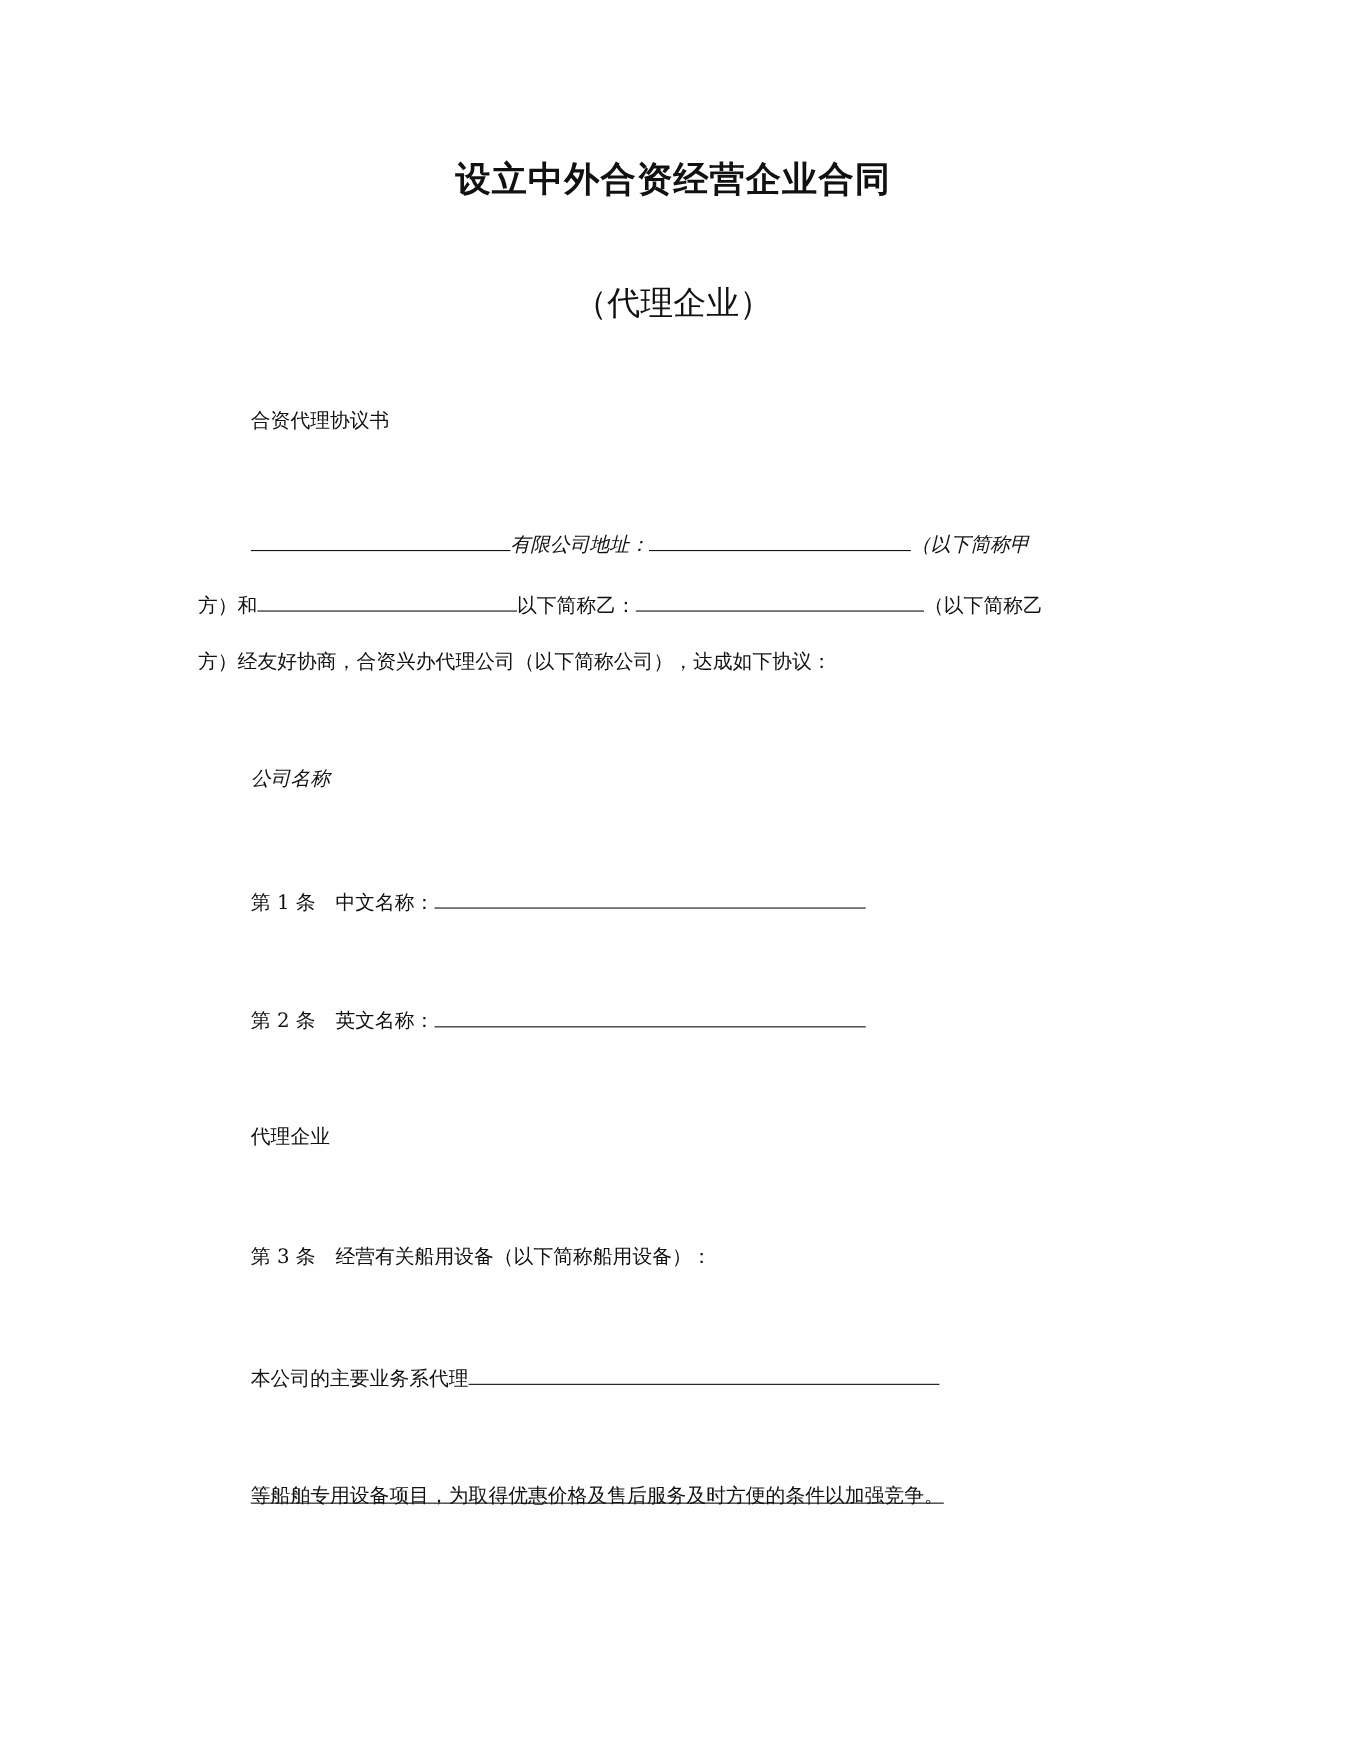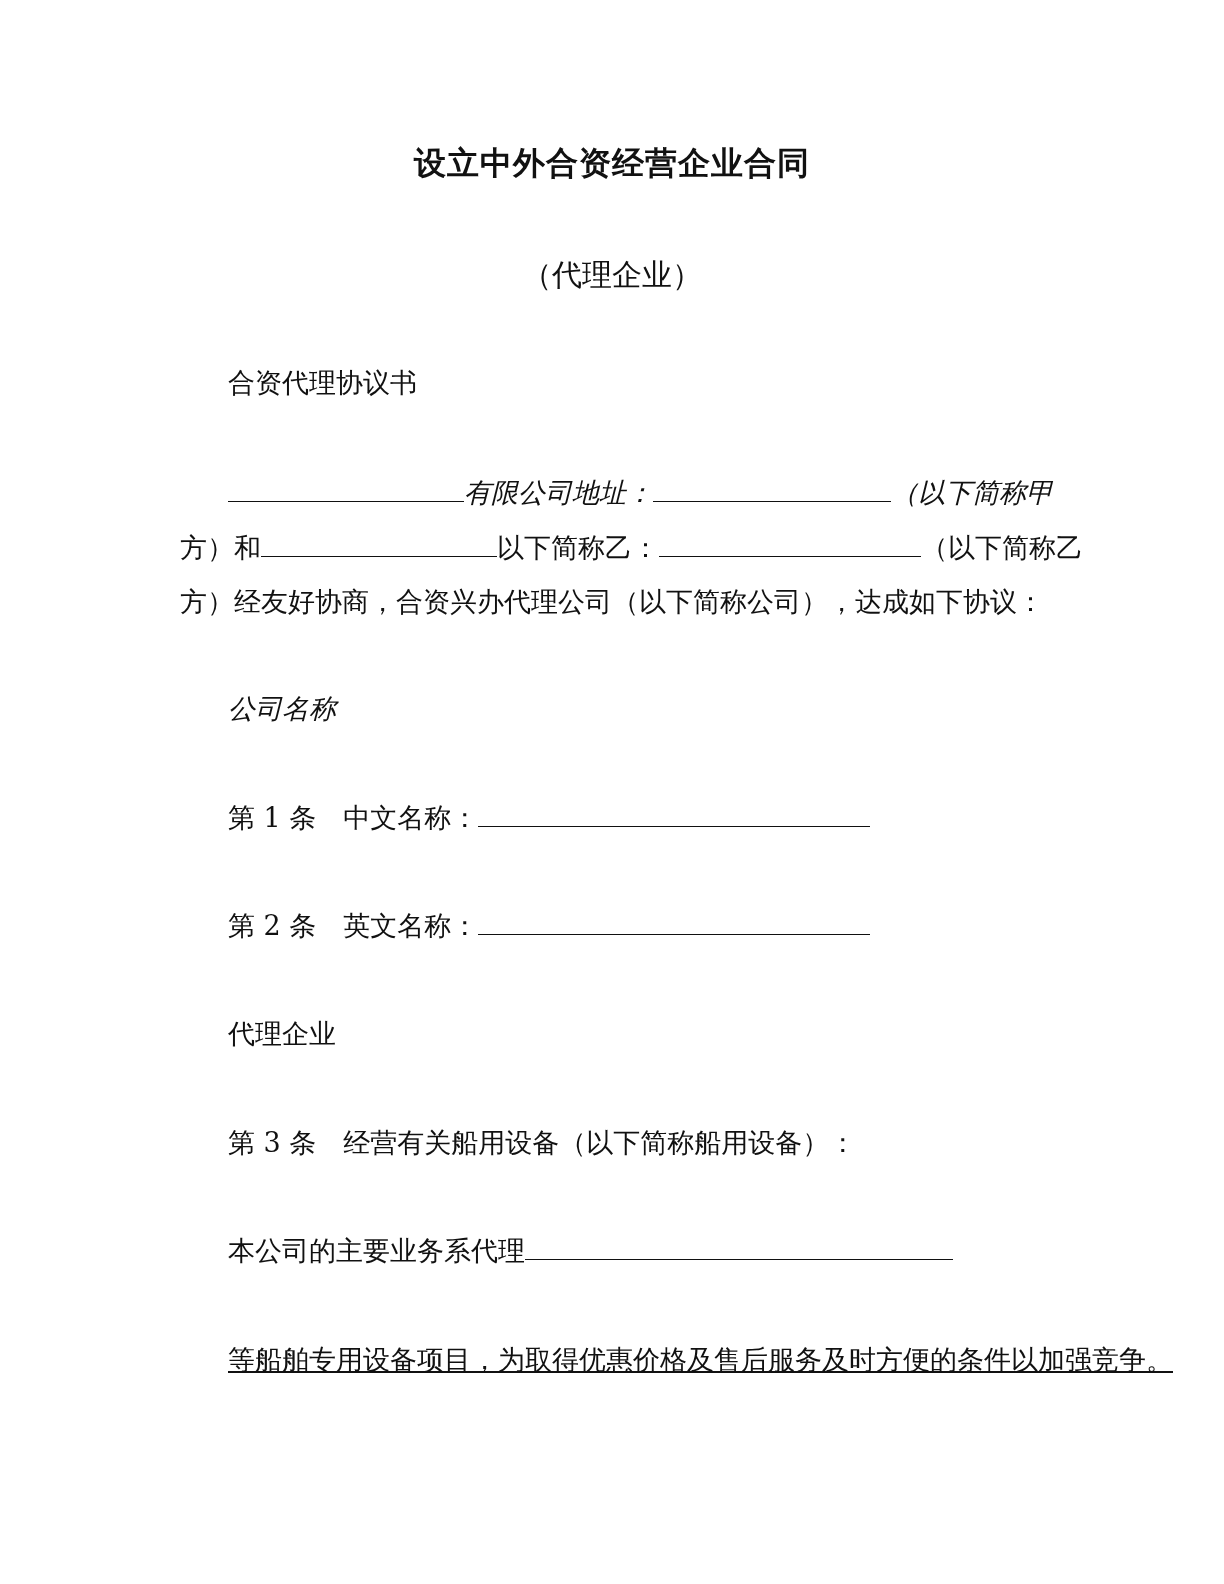--- a/index.html
+++ b/index.html
@@ -3,21 +3,21 @@
   <meta charset="utf-8">
   <style>
     html, body { margin: 0; padding: 0; background: #ffffff; }
     body { width: 1224px; height: 1584px; position: relative; overflow: hidden;
            font-family: "DejaVu Serif", "Liberation Serif", serif; color: #111; }
     .title { position: absolute; left: 0; right: 0; top: 142px; text-align: center;
              font-family: "DejaVu Sans", "Liberation Sans", sans-serif; font-weight: bold;
              font-size: 32px; letter-spacing: 1px; }
     .subtitle { position: absolute; left: 0; right: 0; top: 242px; text-align: center;
                 font-size: 30px; margin-top: 13px; }
-    .line { position: absolute; font-size: 27px; white-space: nowrap; line-height: 30px; }
+    .line { position: absolute; font-size: 18px; white-space: nowrap; line-height: 30px; }
     .blank { display: inline-block; border-bottom: 1.5px solid #111; height: 22px; vertical-align: baseline; }
   </style>
 </head>
 <body>
 
 <div class="title">设立中外合资经营企业合同</div>
 <div class="subtitle">（代理企业）</div>
 
 <div class="line" style="left:228px; top:368px;">合资代理协议书</div>
 

